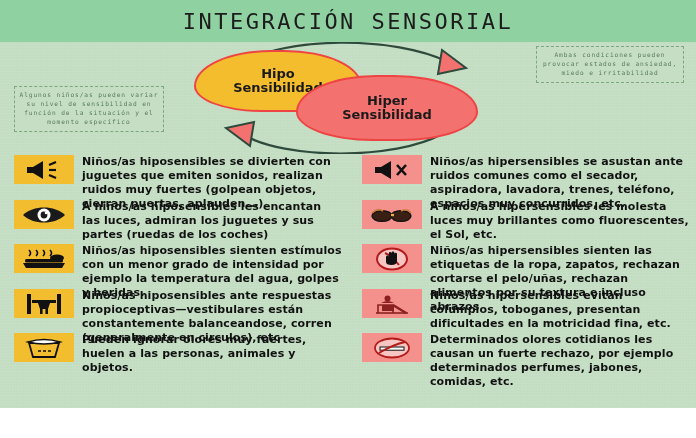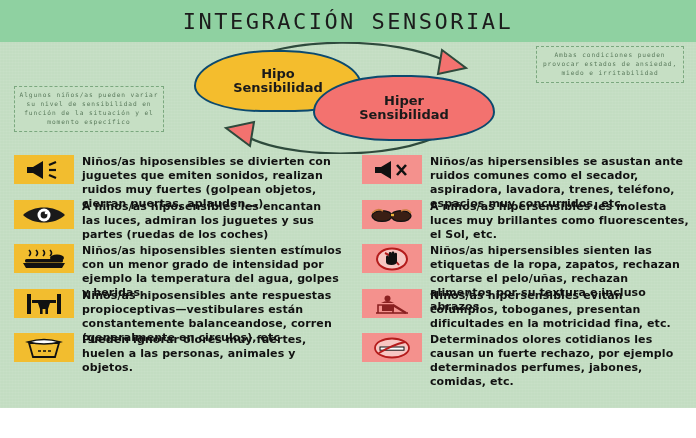--- a/index.html
+++ b/index.html
@@ -61,36 +61,36 @@
     text-align: center;
     padding: 4px 3px;
   }
   .note-left  { left: 14px;  top: 44px; width: 150px; }
   .note-right { left: 536px; top: 4px;  width: 148px; }
 
   
   .clouds { position: absolute; left: 180px; top: 0px; width: 330px; height: 112px; }
   .cloud {
     position: absolute;
-    border: 2px solid #0c4a6e;
+    border: 2px solid #ef4444;
     display: flex; align-items: center; justify-content: center;
     text-align: center;
     font-weight: bold;
     color: #1a1a1a;
     line-height: 1.05;
   }
   .cloud-hipo {
     left: 14px; top: 8px; width: 168px; height: 62px;
     background: #f4bd2d;
     border-radius: 46% 46% 40% 40% / 58% 58% 42% 42%;
     font-size: 13px;
     z-index: 2;
   }
   .cloud-hiper {
-    left: 133px; top: 33px; width: 182px; height: 66px;
+    left: 116px; top: 33px; width: 182px; height: 66px;
     background: #f3726f;
     border-radius: 44% 46% 42% 42% / 56% 56% 44% 44%;
     font-size: 13px;
     z-index: 3;
   }
   .cloud span { display: block; }
 
   .arrow-svg { position: absolute; left: 0; top: 0; width: 330px; height: 112px; z-index: 1; }
 
   

